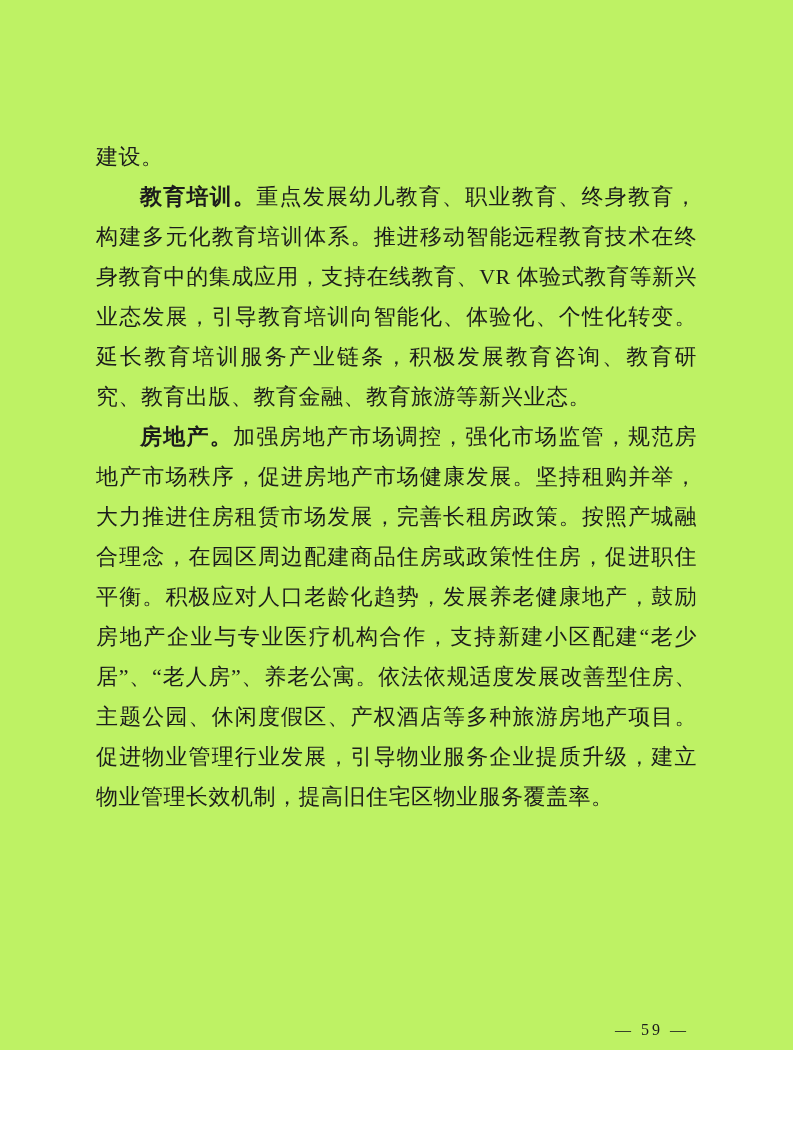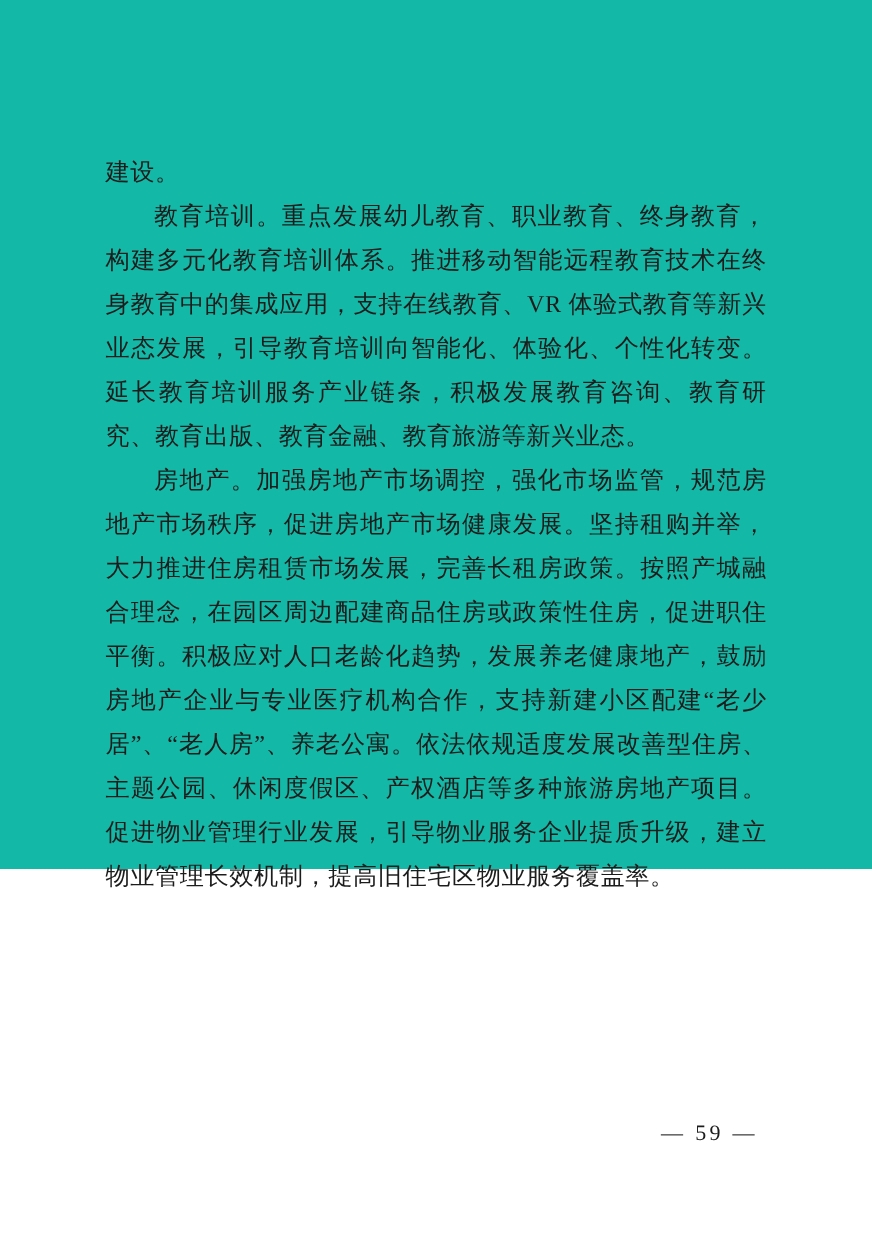--- a/index.html
+++ b/index.html
@@ -13,49 +13,49 @@
     position: relative;
     overflow: hidden;
     font-family: "Liberation Serif", "DejaVu Serif", serif;
     color: #1c1c1c;
   }
   .page {
     position: absolute;
     left: 0;
     top: 0;
     width: 793px;
-    height: 790px;
-    background: #14b8a6;
+    height: 1050px;
+    background: #bef264;
   }
   .content {
     position: absolute;
     left: 96px;
     top: 137px;
     width: 601px;
     font-size: 22px;
     line-height: 40px;
     text-align: justify;
     letter-spacing: 0.5px;
   }
   .para {
     margin: 0;
     padding: 0;
     text-indent: 2em;
   }
   .para.flush {
     text-indent: 0;
   }
   .lead {
-    font-weight: normal;
+    font-weight: bold;
   }
   .page-number {
     position: absolute;
     top: 1016px;
     right: 104px;
-    font-size: 20px;
+    font-size: 16px;
     line-height: 28px;
     letter-spacing: 3px;
     color: #1c1c1c;
   }
 </style>
 </head>
 <body>
 
 <div class="page">
 

